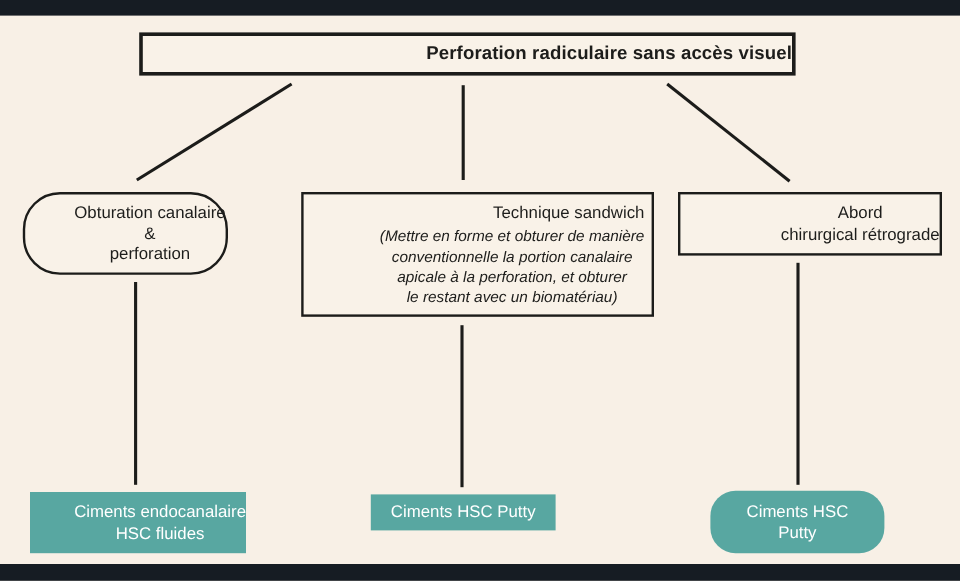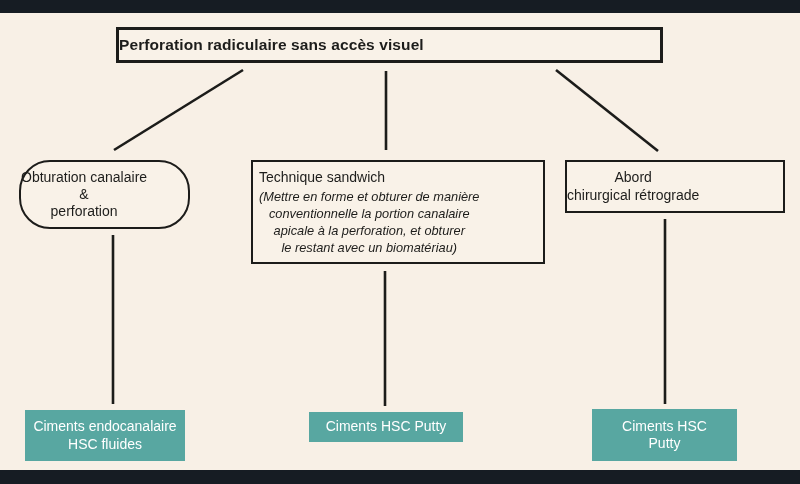--- a/index.html
+++ b/index.html
@@ -21,42 +21,42 @@
   .stage{position:relative;width:800px;height:484px;background:var(--bg);}
   .bar{position:absolute;left:0;width:800px;background:var(--bar);}
   .bar.top{top:0;height:13px;}
   .bar.bottom{top:470px;height:14px;}
   svg.connectors{position:absolute;left:0;top:0;width:800px;height:484px;pointer-events:none;}
   .node{
     position:absolute;box-sizing:border-box;
     border:2.6px solid var(--border);
     background:var(--boxfill);
     color:var(--text);
-    display:flex;flex-direction:column;align-items:flex-start;justify-content:center;
+    display:flex;flex-direction:column;align-items:flex-end;justify-content:center;
     text-align:center;white-space:pre-line;
   }
   .node.root{
     left:116px;top:27px;width:547px;height:36px;
     border-width:3px;font-weight:bold;font-size:15.5px;letter-spacing:.1px;
   }
   .node.b-left{left:19px;top:160px;width:171px;height:69px;font-size:14px;line-height:1.22;border-radius:31px;}
   .node.b-mid{left:251px;top:160px;width:294px;height:104px;font-size:14px;line-height:1.3;padding:4px 6px;}
   .node.b-right{left:565px;top:160px;width:220px;height:53px;font-size:14px;line-height:1.25;}
   .b-mid .note{
     font-style:italic;font-size:12.8px;line-height:1.33;margin-top:1px;white-space:pre-line;
   }
   .outcome{
     position:absolute;box-sizing:border-box;
     background:var(--teal);color:var(--tealtext);
     display:flex;align-items:center;justify-content:center;
     text-align:center;font-size:14px;line-height:1.25;white-space:pre-line;
   }
-  .outcome.o-left{left:25px;top:410px;width:160px;height:51px;}
+  .outcome.o-left{left:25px;top:410px;width:180px;height:51px;justify-content:flex-end;}
   .outcome.o-mid{left:309px;top:412px;width:154px;height:30px;}
-  .outcome.o-right{left:592px;top:409px;width:145px;height:52px;}
+  .outcome.o-right{left:592px;top:409px;width:145px;height:52px;border-radius:21px;}
 </style>
 </head>
 <body>
 
 <div class="stage">
 
   <div class="bar top"></div>
   <div class="bar bottom"></div>
 
   <svg class="connectors" viewBox="0 0 800 484">

